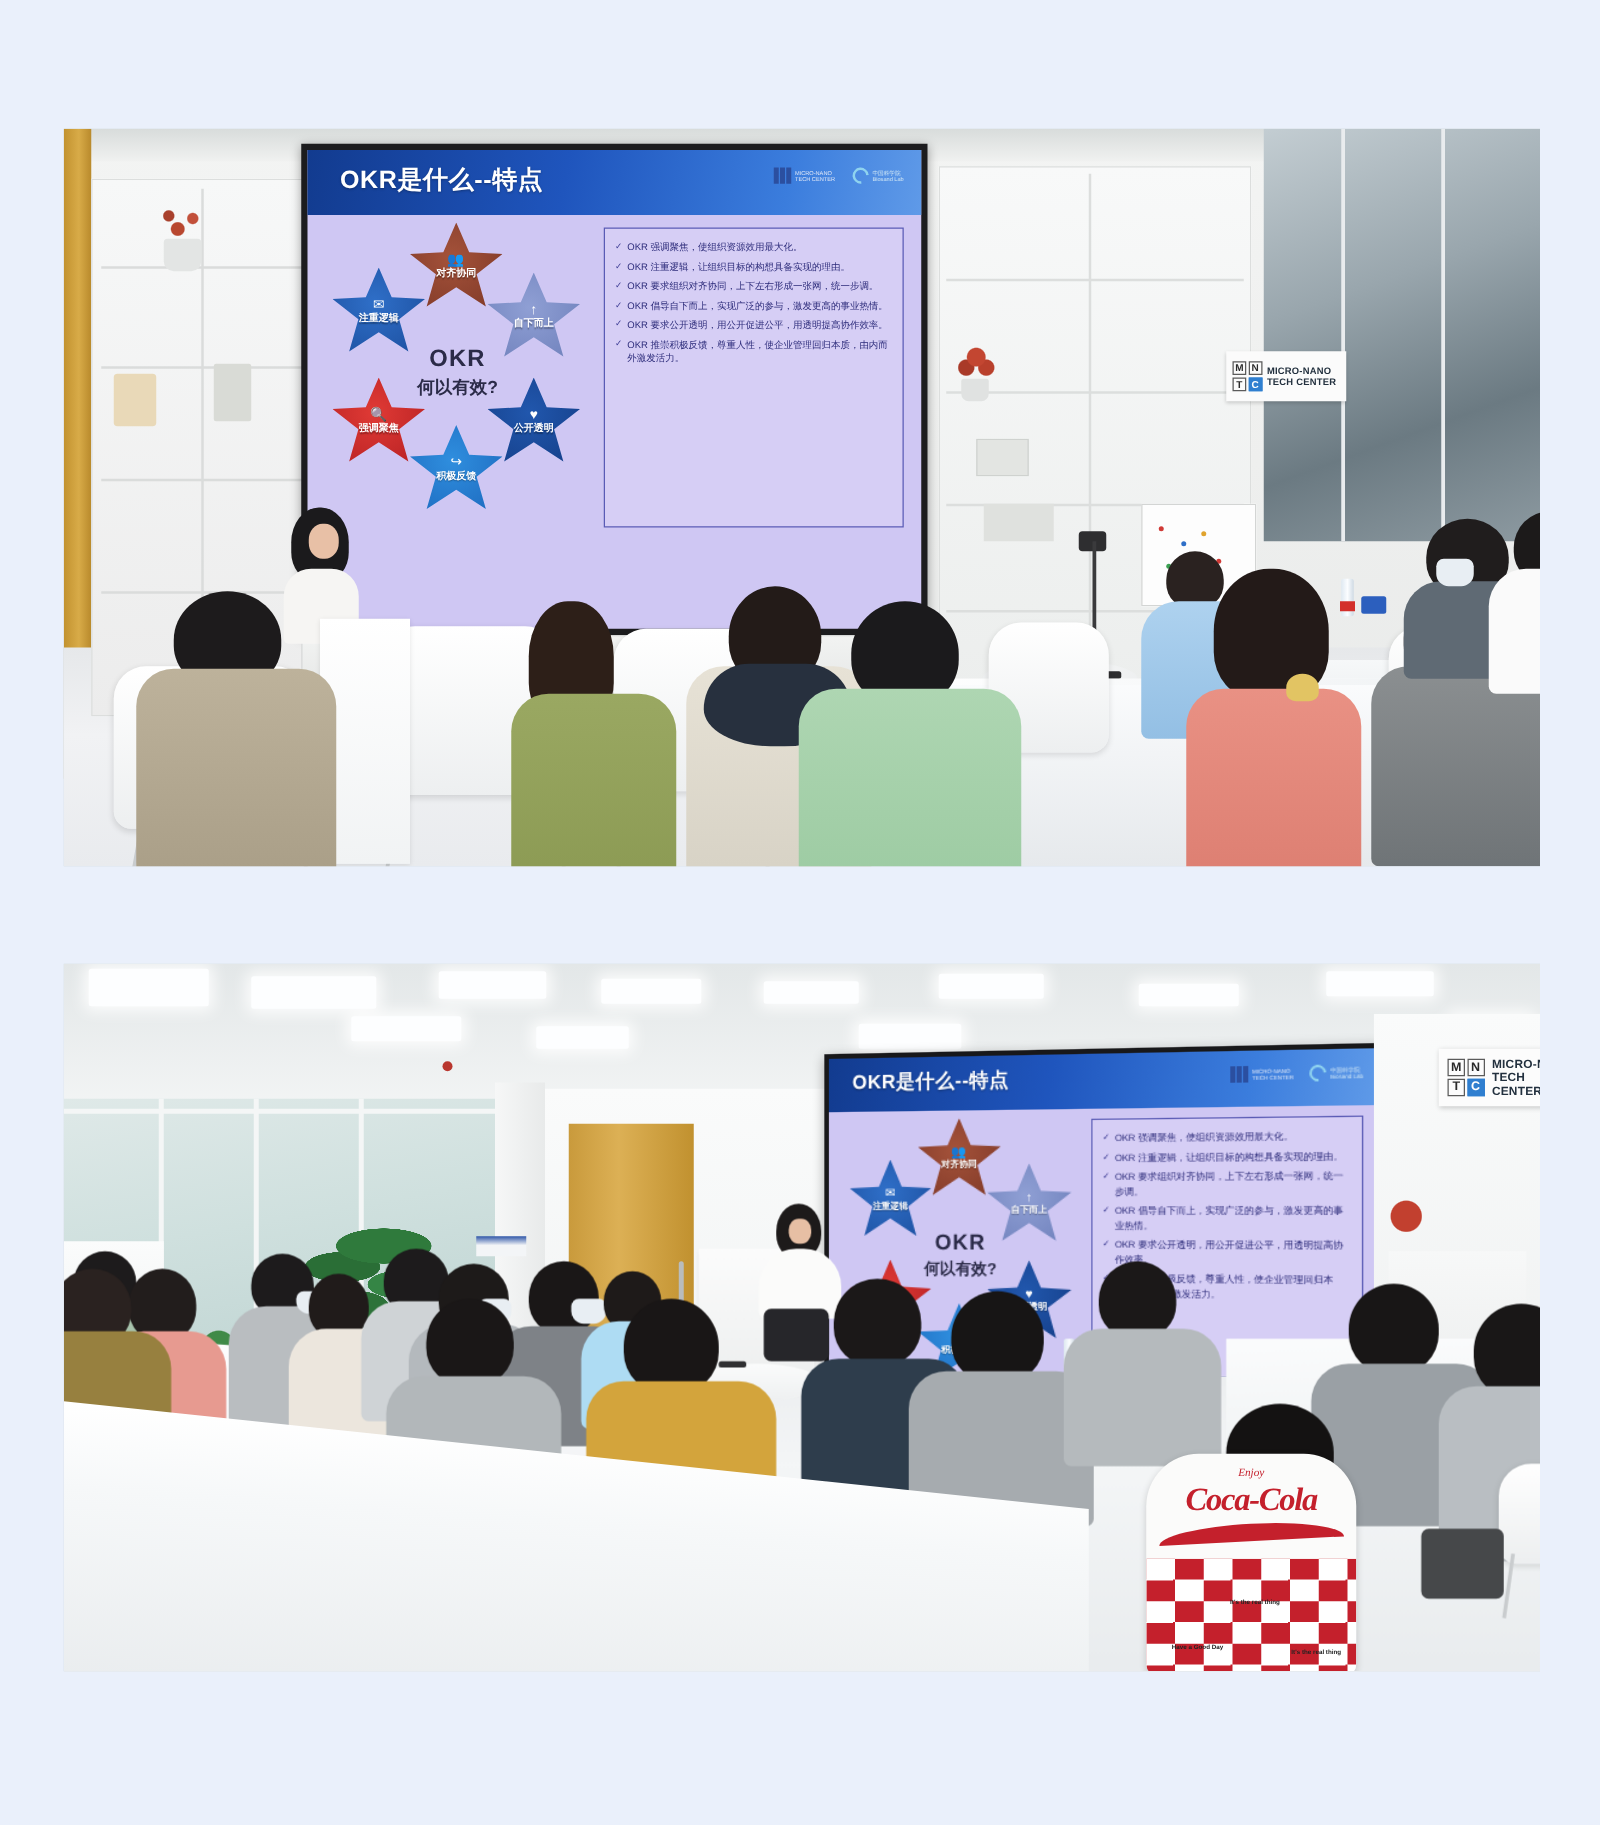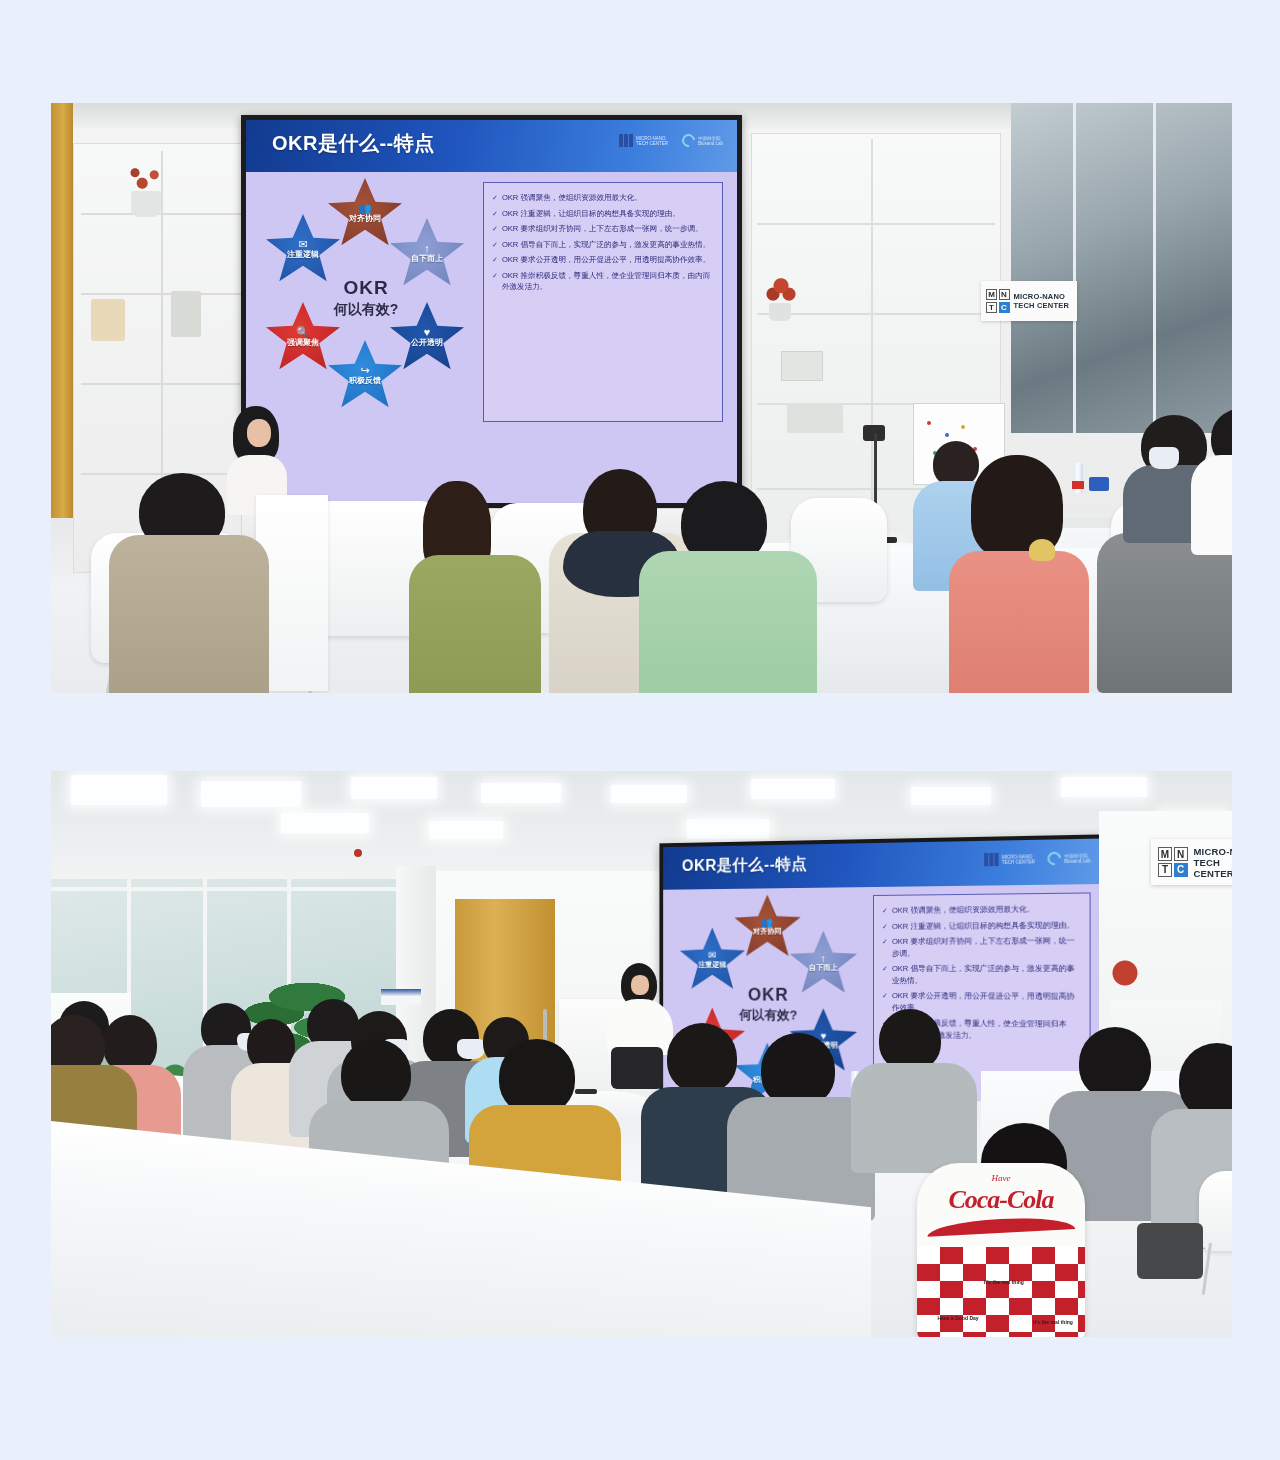--- a/index.html
+++ b/index.html
@@ -803,21 +803,21 @@
     <div class="fig">
       <div class="h" style="left:1128px;top:272px; width:76px; height:76px; background:#191717;"></div>
       <div class="t" style="left:1100px;top:338px; width:150px;height:140px; background:#b9bec2;"></div>
     </div>
 
     <div class="fig">
       <div class="h" style="left:930px;top:352px; width:86px; height:78px; background:#141212;"></div>
     </div>
     <div id="p2-coke" style="left:866px;top:392px">
       <div class="coke-jacket">
-        <div class="coke-enjoy">Have</div>
+        <div class="coke-enjoy">Enjoy</div>
         <div class="coke-word">Coca-Cola</div>
         <div class="coke-wave"></div>
         <div class="coke-check"></div>
         <div class="coke-tag" style="left:16px; top:152px; width:50px;">Have a Good Day</div>
         <div class="coke-tag" style="left:66px; top:116px; width:42px;">It's the real thing</div>
         <div class="coke-tag" style="left:114px;top:156px; width:44px;">It's the real thing</div>
       </div>
     </div>
 
     <div class="layer" id="p2-counter1"></div>

